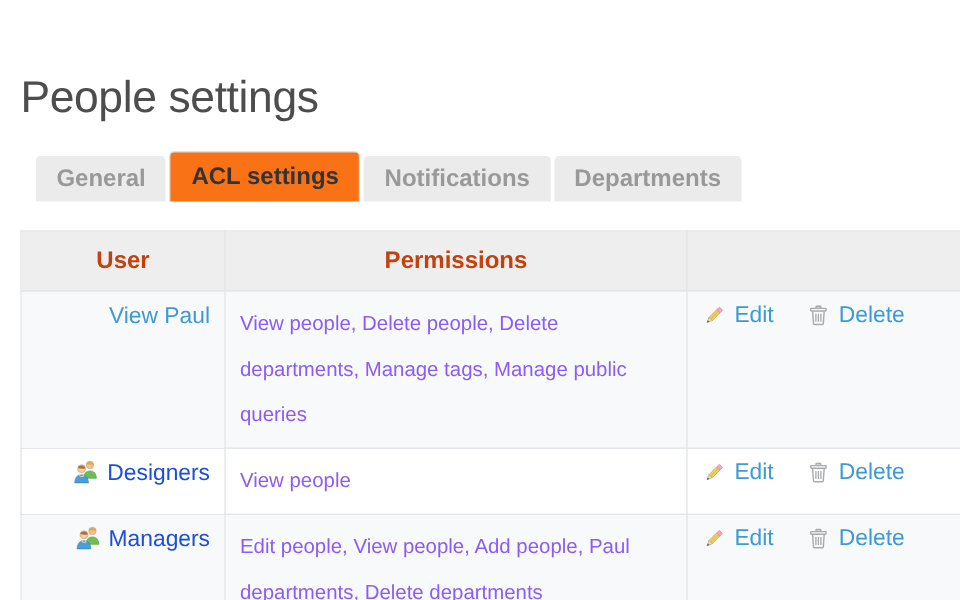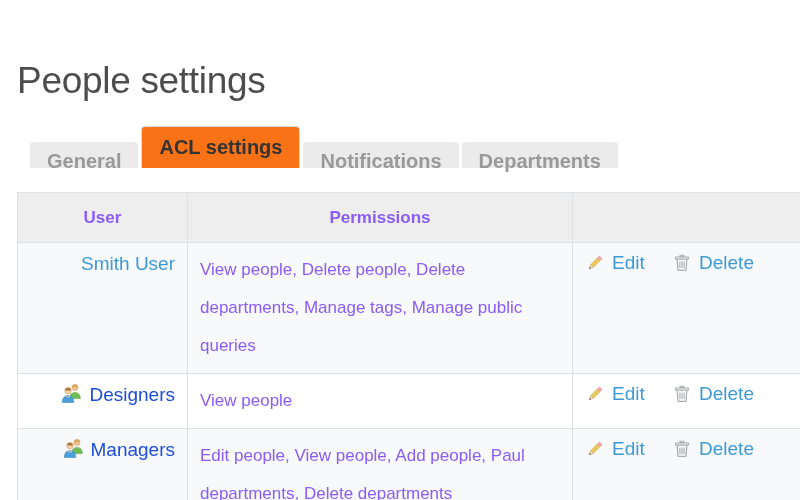--- a/index.html
+++ b/index.html
@@ -39,21 +39,21 @@
   
   .tabs {
     position: absolute;
     left: 30px;
     top: 100px;
     display: flex;
     align-items: flex-end;
     height: 42px;
   }
   .tab {
-    height: 26px;
+    height: 38px;
     line-height: 38px;
     padding: 0 17px;
     margin-right: 3px;
     background: #ebebeb;
     color: #999999;
     font-size: 20px;
     font-weight: 700;
     border-radius: 4px 4px 0 0;
     box-sizing: border-box;
     white-space: nowrap;
@@ -93,22 +93,22 @@
   table.acl-table td {
     border: 1px solid #dfe2e5;
     padding: 8px 12px;
     vertical-align: top;
     box-sizing: border-box;
   }
   table.acl-table thead th {
     background: #eeeeee;
     text-align: center;
     font-weight: 700;
-    font-size: 17px;
-    color: #8b5cf6;
+    font-size: 20px;
+    color: #c2410c;
     height: 50px;
     vertical-align: middle;
     padding: 6px 12px;
   }
 
   tr.row-odd  > td { background: #f7f9fa; }
   tr.row-even > td { background: #ffffff; }
 
   td.user-cell {
     text-align: right;
@@ -199,21 +199,21 @@
           <th>User</th>
           <th>Permissions</th>
           <th></th>
         </tr>
       </thead>
       <tbody>
 
         <tr class="row-odd">
           <td class="user-cell">
             <span class="user-inner">
-              <a class="user-link" href="#">Smith User</a>
+              <a class="user-link" href="#">View Paul</a>
             </span>
           </td>
           <td class="perm-cell">View people, Delete people, Delete departments, Manage tags, Manage public queries</td>
           <td class="actions-cell">
             <a class="action" href="#">
               <span class="ico">
                 <svg width="20" height="20" viewBox="0 0 20 20">
                   <g transform="rotate(45 10 10)">
                     <rect x="8.1" y="1.8" width="3.8" height="3.4" rx="0.8" fill="#f4a7b9" stroke="#d98ca0" stroke-width="0.6"></rect>
                     <rect x="8.1" y="5.0" width="3.8" height="9.0" fill="#f2cf63" stroke="#c9a63d" stroke-width="0.6"></rect>

